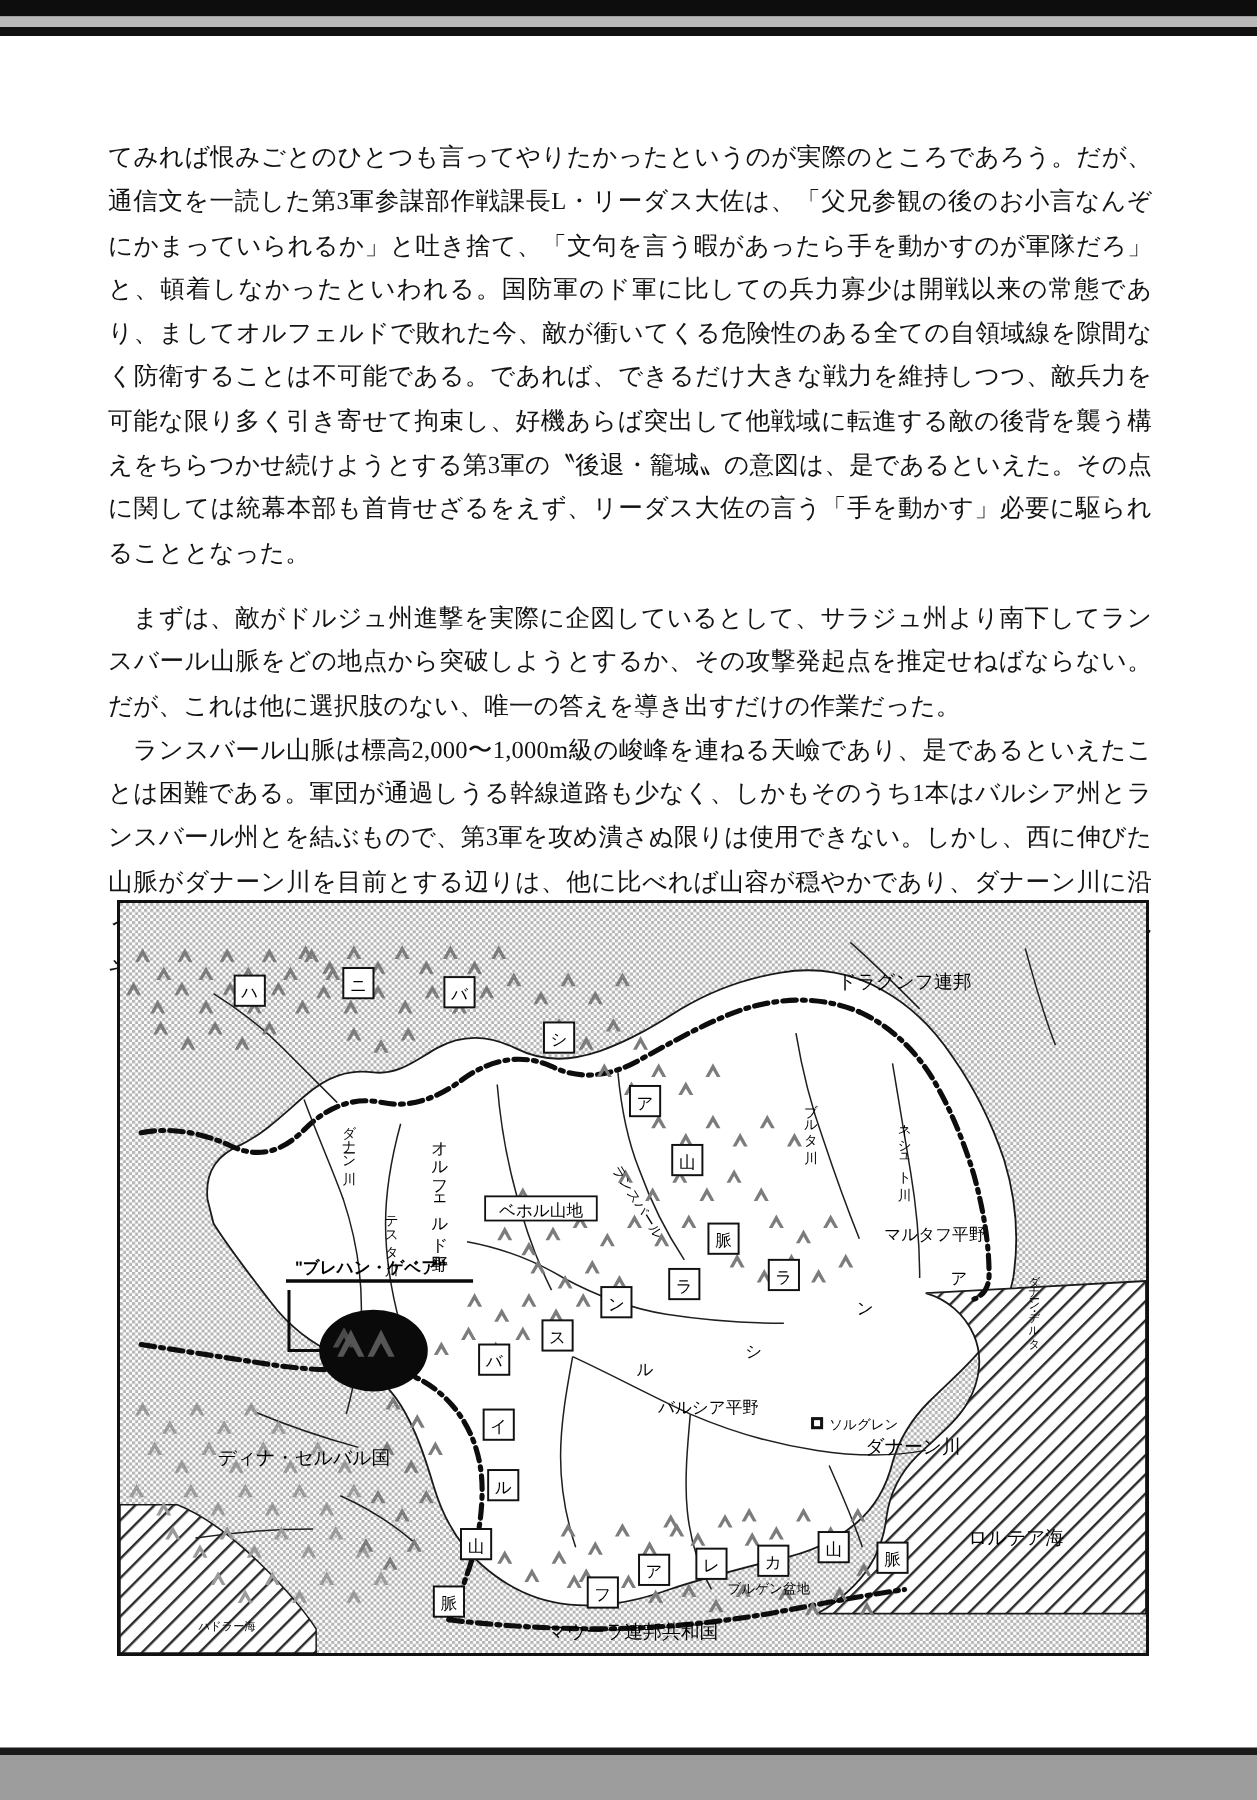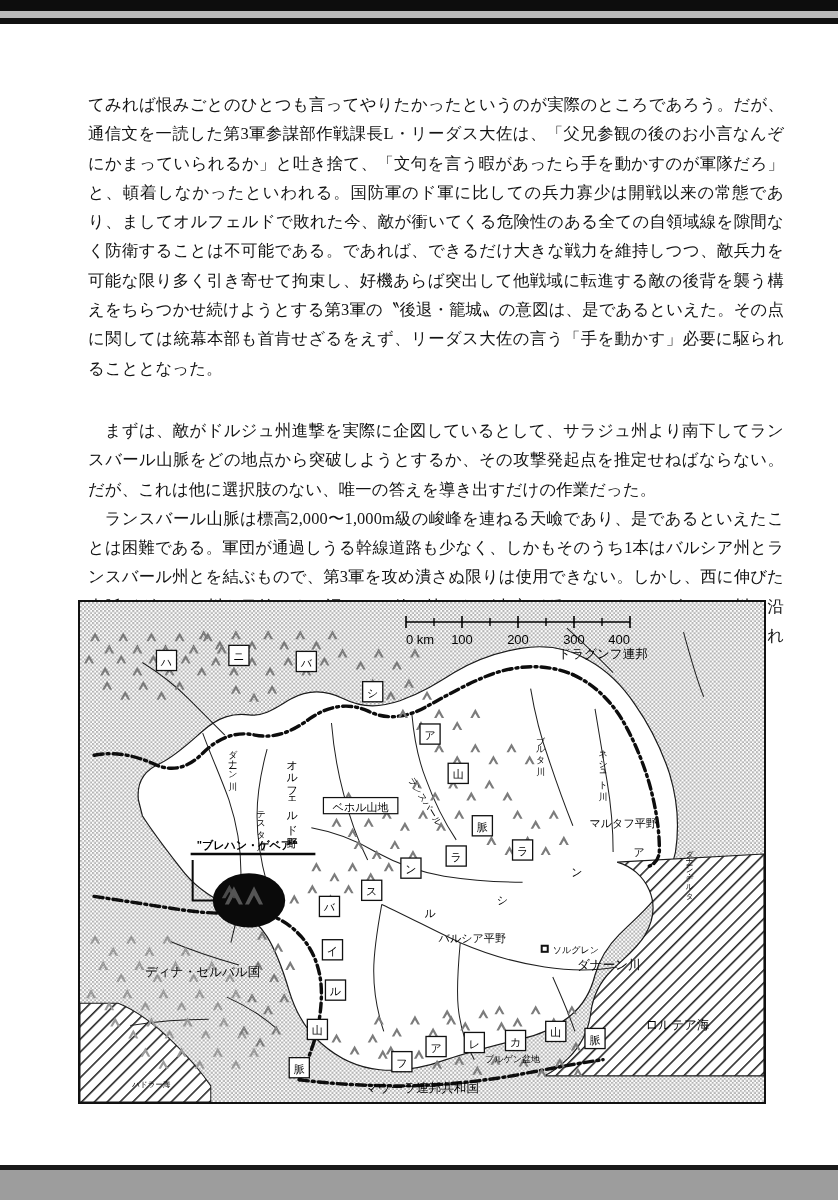--- a/index.html
+++ b/index.html
@@ -26,34 +26,34 @@
   .band-top-black-1 { top: 0;  height: 11px; background: #0d0d0d; }
   .band-top-gray    { top: 11px; height: 7px;  background: #b9b9b9; }
   .band-top-black-2 { top: 18px; height: 6px;  background: #111111; }
 
   .band-bot-dark  { top: 1165px; height: 5px;  background: #1a1a1a; }
   .band-bot-gray  { top: 1170px; height: 30px; background: #9d9d9d; }
 
   
   .text-col {
     position: absolute;
-    left: 88px;
+    left: 72px;
     top: 90px;
     width: 696px;
   }
   .para {
     font-size: 16.4px;
     line-height: 29.3px;
     letter-spacing: 0.1px;
     text-align: justify;
     text-justify: inter-character;
     margin: 0;
     color: #131313;
   }
-  .para + .para { margin-top: 33px; }
+  .para + .para { margin-top: 14px; }
   .para.tight + .para.tight { margin-top: 0; }
 
   
   .map-frame {
     position: absolute;
     left: 78px;
     top: 600px;
     width: 684px;
     height: 500px;
     border: 2px solid #111111;
@@ -628,34 +628,14 @@
           <text class="mlabel mlabel-md" x="512" y="438" text-anchor="middle">脈</text>
         </g>
 
       <g>
           <rect x="430" y="236" width="20" height="20" fill="#fff" stroke="#111" stroke-width="1.3"></rect>
           <text class="mlabel mlabel-md" x="440" y="251" text-anchor="middle">ラ</text>
         </g>
     </g>
   </svg>
 
-  <div class="scalebar-box">
-    <svg class="scalebar-svg" viewBox="0 0 240 44" preserveAspectRatio="none">
-      <line x1="8" y1="12" x2="232" y2="12" stroke="#000" stroke-width="1.6"></line>
-      <line x1="8" y1="6" x2="8" y2="18" stroke="#000" stroke-width="1.6"></line>
-      <line x1="36" y1="8" x2="36" y2="16" stroke="#000" stroke-width="1.4"></line>
-      <line x1="64" y1="6" x2="64" y2="18" stroke="#000" stroke-width="1.6"></line>
-      <line x1="92" y1="8" x2="92" y2="16" stroke="#000" stroke-width="1.4"></line>
-      <line x1="120" y1="6" x2="120" y2="18" stroke="#000" stroke-width="1.6"></line>
-      <line x1="148" y1="8" x2="148" y2="16" stroke="#000" stroke-width="1.4"></line>
-      <line x1="176" y1="6" x2="176" y2="18" stroke="#000" stroke-width="1.6"></line>
-      <line x1="204" y1="8" x2="204" y2="16" stroke="#000" stroke-width="1.4"></line>
-      <line x1="232" y1="6" x2="232" y2="18" stroke="#000" stroke-width="1.6"></line>
-
-      <text class="scale-txt" x="8" y="34" text-anchor="start">0 km</text>
-      <text class="scale-txt" x="64" y="34" text-anchor="middle">100</text>
-      <text class="scale-txt" x="120" y="34" text-anchor="middle">200</text>
-      <text class="scale-txt" x="176" y="34" text-anchor="middle">300</text>
-      <text class="scale-txt" x="232" y="34" text-anchor="end">400</text>
-    </svg>
-  </div>
 
 </div>
 
 </body></html>

